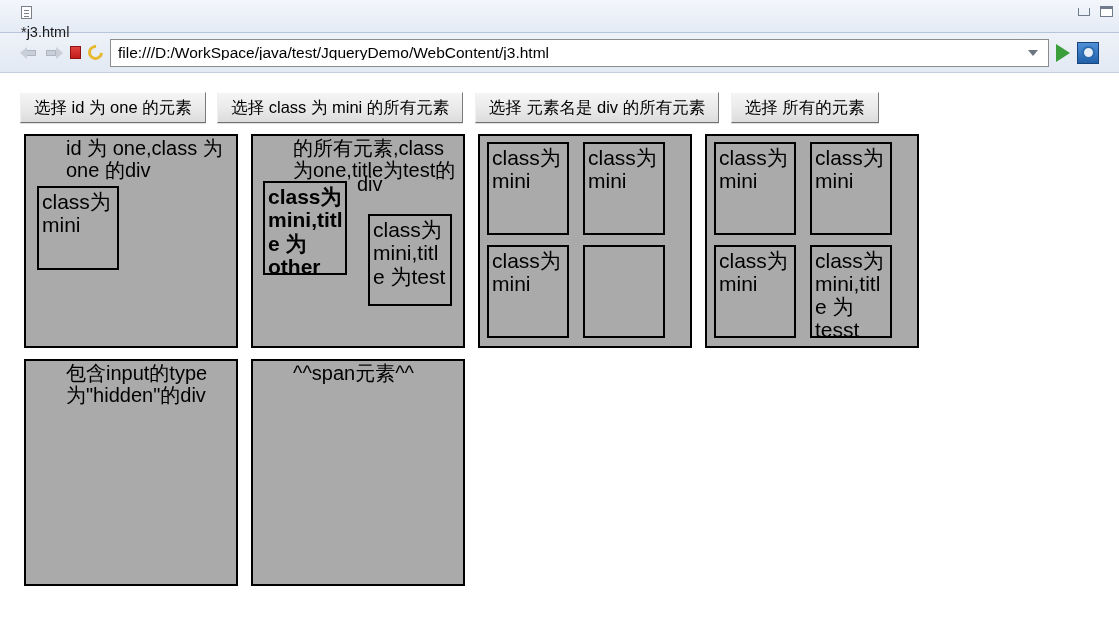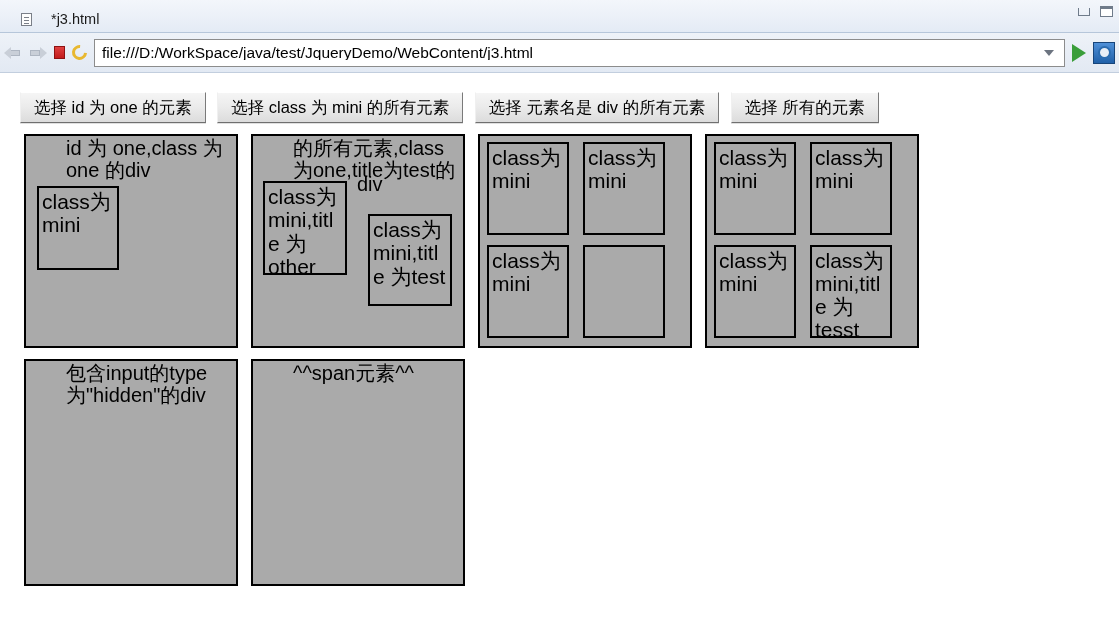--- a/index.html
+++ b/index.html
@@ -19,29 +19,29 @@
   .tabbar {
     position: relative;
     height: 32px;
     background: linear-gradient(to bottom, #f3f6fb 0%, #e4ebf5 100%);
     border-bottom: 1px solid #b6c6da;
     display: flex;
     align-items: flex-end;
   }
   .tab {
     display: flex;
-    align-items: center;
-    gap: 19px;
+    gap: 6px;
     height: 26px;
     padding: 0 10px 0 9px;
     font-size: 14.5px;
     color: #111;
     box-sizing: border-box;
     cursor: default;
     white-space: nowrap;
+    flex-direction: column;
   }
   .tab.inactive {
     background: transparent;
     color: #1a1a1a;
   }
   .tab.active {
     background: #ffffff;
     border: 1px solid #c8d4e2;
     border-bottom: none;
     border-radius: 3px 3px 0 0;
@@ -106,21 +106,21 @@
     cursor: pointer;
   }
 
   
   .navbar {
     height: 40px;
     background: linear-gradient(to bottom, #eef2f8 0%, #e2e9f3 100%);
     border-bottom: 1px solid #c2cede;
     display: flex;
     align-items: center;
-    padding: 0 4px;
+    padding: 0 20px;
     gap: 7px;
     box-sizing: border-box;
   }
   .navicon { cursor: pointer; flex: none; display:flex; align-items:center; justify-content:center; }
 
   .arrow-back, .arrow-fwd {
     width: 18px; height: 14px;
     position: relative;
   }
   .arrow-back::before, .arrow-fwd::before {
@@ -305,20 +305,21 @@
   .block1 .minidiv { margin: 5px 0 0 8px; height: 84px; }
   .block2 .inner-wrap { position: relative; }
   .block2 .mini-a {
     position: absolute;
     left: 7px;
     top: 0px;
     width: 84px;
     height: 94px;
     margin: 0;
     float: none;
+    font-weight: bold;
   }
   .block2 .mini-b {
     position: absolute;
     left: 112px;
     top: 33px;
     width: 84px;
     height: 92px;
     margin: 0;
     float: none;
   }

